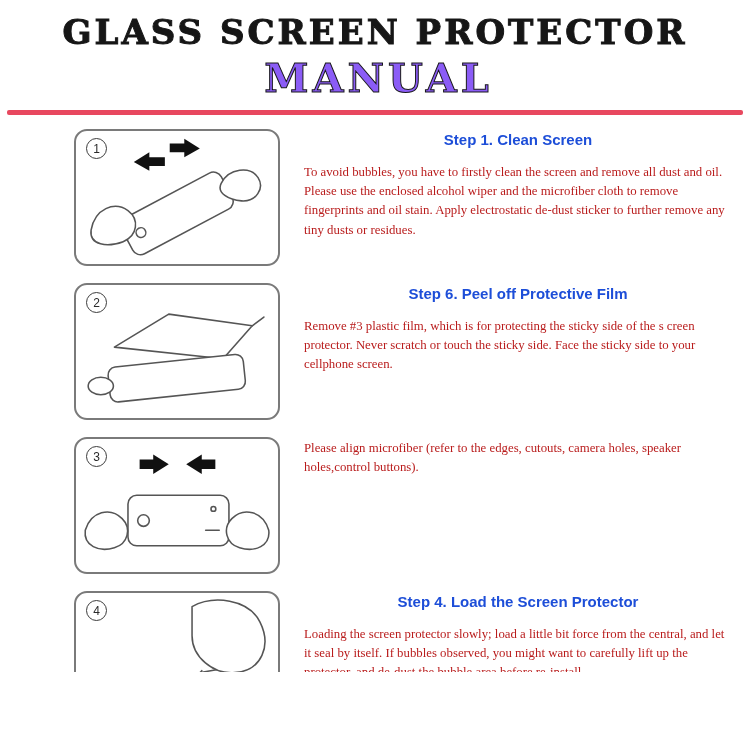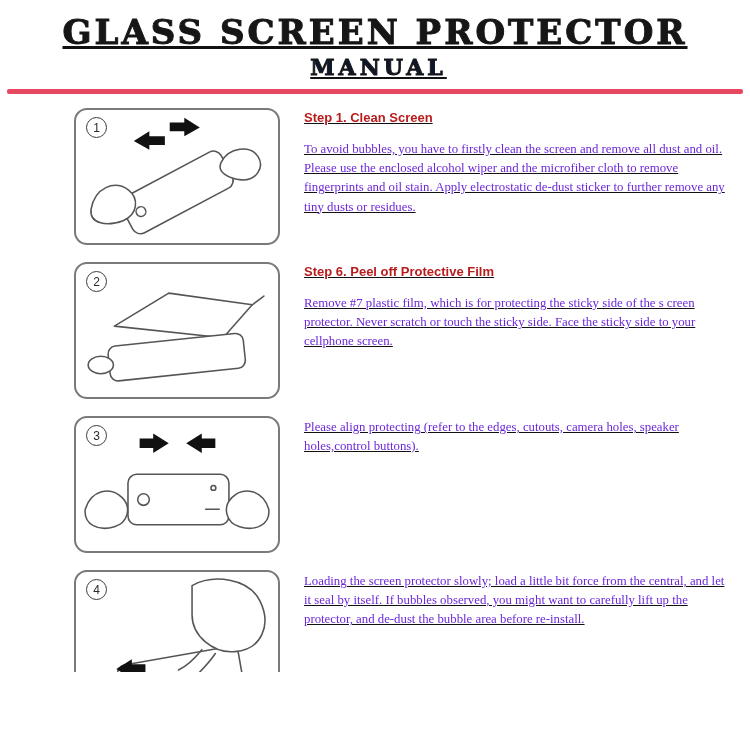--- a/index.html
+++ b/index.html
@@ -1,28 +1,28 @@
 <!DOCTYPE html>
 <html><head>
 <meta charset="utf-8">
 <style>
   html,body{margin:0;padding:0;background:#fff;}
   .page{
     width:750px;height:672px;background:#fff;overflow:hidden;
-    font-family:"Liberation Sans",sans-serif;color:#111;position:relative;text-decoration:underline;
+    font-family:"Liberation Sans",sans-serif;color:#111;position:relative;
   }
   header{ text-align:center; padding-top:12px; }
   .title-line1{
     margin:0; font-family:"DejaVu Serif",serif; font-weight:900;
     font-size:34px; letter-spacing:3px; color:#161616;
     -webkit-text-stroke:1px #161616;
   }
   .title-line2{
     margin:2px 0 0 7px; font-family:"DejaVu Serif",serif; font-weight:900;
-    font-size:22px; letter-spacing:4px; color:#0f172a;
+    font-size:40px; letter-spacing:4px; color:#8b5cf6;
     -webkit-text-stroke:1px #161616;
   }
   .divider{
     height:5px; margin:9px 7px 0 7px; background:#e8485f; border-radius:2px;
   }
   main{ padding-top:14px; }
   .step-row{
     display:flex; align-items:flex-start;
     padding-left:74px; margin-bottom:17px;
   }
@@ -34,26 +34,27 @@
   .illustration svg{ position:absolute; inset:0; width:100%; height:100%; }
   .step-num{
     position:absolute; top:7px; left:10px; width:19px; height:19px;
     border:1.4px solid #3c3c3c; border-radius:50%;
     display:flex; align-items:center; justify-content:center;
     font-size:12px; color:#2a2a2a; background:#fff; z-index:2;
     font-family:"Liberation Sans",sans-serif;
   }
   .step-text{ margin-left:24px; width:428px; padding-top:2px; }
   .step-text h2{
-    margin:0 0 15px 0; font-size:13px; font-weight:bold; color:#b91c1c;
+    margin:0 0 15px 0; font-size:15px; font-weight:bold; color:#1d4ed8;
     font-family:"Liberation Sans",sans-serif;
+    text-align:center;
   }
   .step-text p{
     margin:0; font-family:"Liberation Serif",serif;
-    font-size:12.8px; line-height:1.5; color:#6d28d9;
+    font-size:12.8px; line-height:1.5; color:#b91c1c;
   }
   .sketch{ stroke:#555; stroke-width:1.6; fill:#fff; stroke-linejoin:round; stroke-linecap:round; }
   .arrow{ fill:#111; stroke:none; }
 </style>
 </head>
 <body>
 
 <div class="page">
 
   <header>
@@ -96,59 +97,60 @@
             <path d="M180,42 L192,33"></path>
             <g transform="rotate(-6 102 94)">
               <rect x="32" y="78" width="140" height="36" rx="8"></rect>
             </g>
             <ellipse cx="24" cy="104" rx="13" ry="9"></ellipse>
           </g>
         </svg>
       </div>
       <div class="step-text">
         <h2>Step 6. Peel off Protective Film</h2>
-        <p>Remove #7 plastic film, which is for protecting the sticky side of the s creen protector. Never scratch or touch the sticky side. Face the sticky side to your cellphone screen.</p>
+        <p>Remove #3 plastic film, which is for protecting the sticky side of the s creen protector. Never scratch or touch the sticky side. Face the sticky side to your cellphone screen.</p>
       </div>
     </section>
 
     <section class="step-row">
       <div class="illustration">
         <span class="step-num">3</span>
         <svg viewBox="0 0 205 137">
           <polygon class="arrow" points="94,26 78,16 78,21 64,21 64,31 78,31 78,36"></polygon>
           <polygon class="arrow" points="112,26 128,16 128,21 142,21 142,31 128,31 128,36"></polygon>
           <g class="sketch">
             <rect x="52" y="58" width="104" height="52" rx="9"></rect>
             <circle cx="68" cy="84" r="6"></circle>
             <circle cx="140" cy="72" r="2.5"></circle>
             <line x1="132" y1="94" x2="146" y2="94"></line>
             <path d="M8,94 C14,74 34,70 46,82 C56,92 52,108 38,112 C22,117 6,110 8,94 Z"></path>
             <path d="M197,94 C191,74 171,70 159,82 C149,92 153,108 167,112 C183,117 199,110 197,94 Z"></path>
           </g>
         </svg>
       </div>
       <div class="step-text">
-        <p>Please align protecting (refer to the edges, cutouts, camera holes, speaker holes,control buttons).</p>
+        <p>Please align microfiber (refer to the edges, cutouts, camera holes, speaker holes,control buttons).</p>
       </div>
     </section>
 
     <section class="step-row">
       <div class="illustration">
         <span class="step-num">4</span>
         <svg viewBox="0 0 205 137">
           <g class="sketch">
             <g transform="rotate(-10 105 102)">
               <rect x="42" y="86" width="126" height="36" rx="8"></rect>
             </g>
             <path d="M118,14 C140,2 176,6 188,30 C200,54 190,80 162,82 C140,84 118,66 118,44 Z"></path>
             <path d="M128,80 C120,90 112,97 104,101"></path>
             <path d="M142,84 C136,93 130,99 124,105"></path>
           </g>
           <polygon class="arrow" points="40,100 56,90 56,95 70,95 70,105 56,105 56,110"></polygon>
         </svg>
       </div>
       <div class="step-text">
+        <h2>Step 4. Load the Screen Protector</h2>
         <p>Loading the screen protector slowly; load a little bit force from the central, and let it seal by itself. If bubbles observed, you might want to carefully lift up the protector, and de-dust the bubble area before re-install.</p>
       </div>
     </section>
 
   </main>
 </div>
 
 </body></html>

